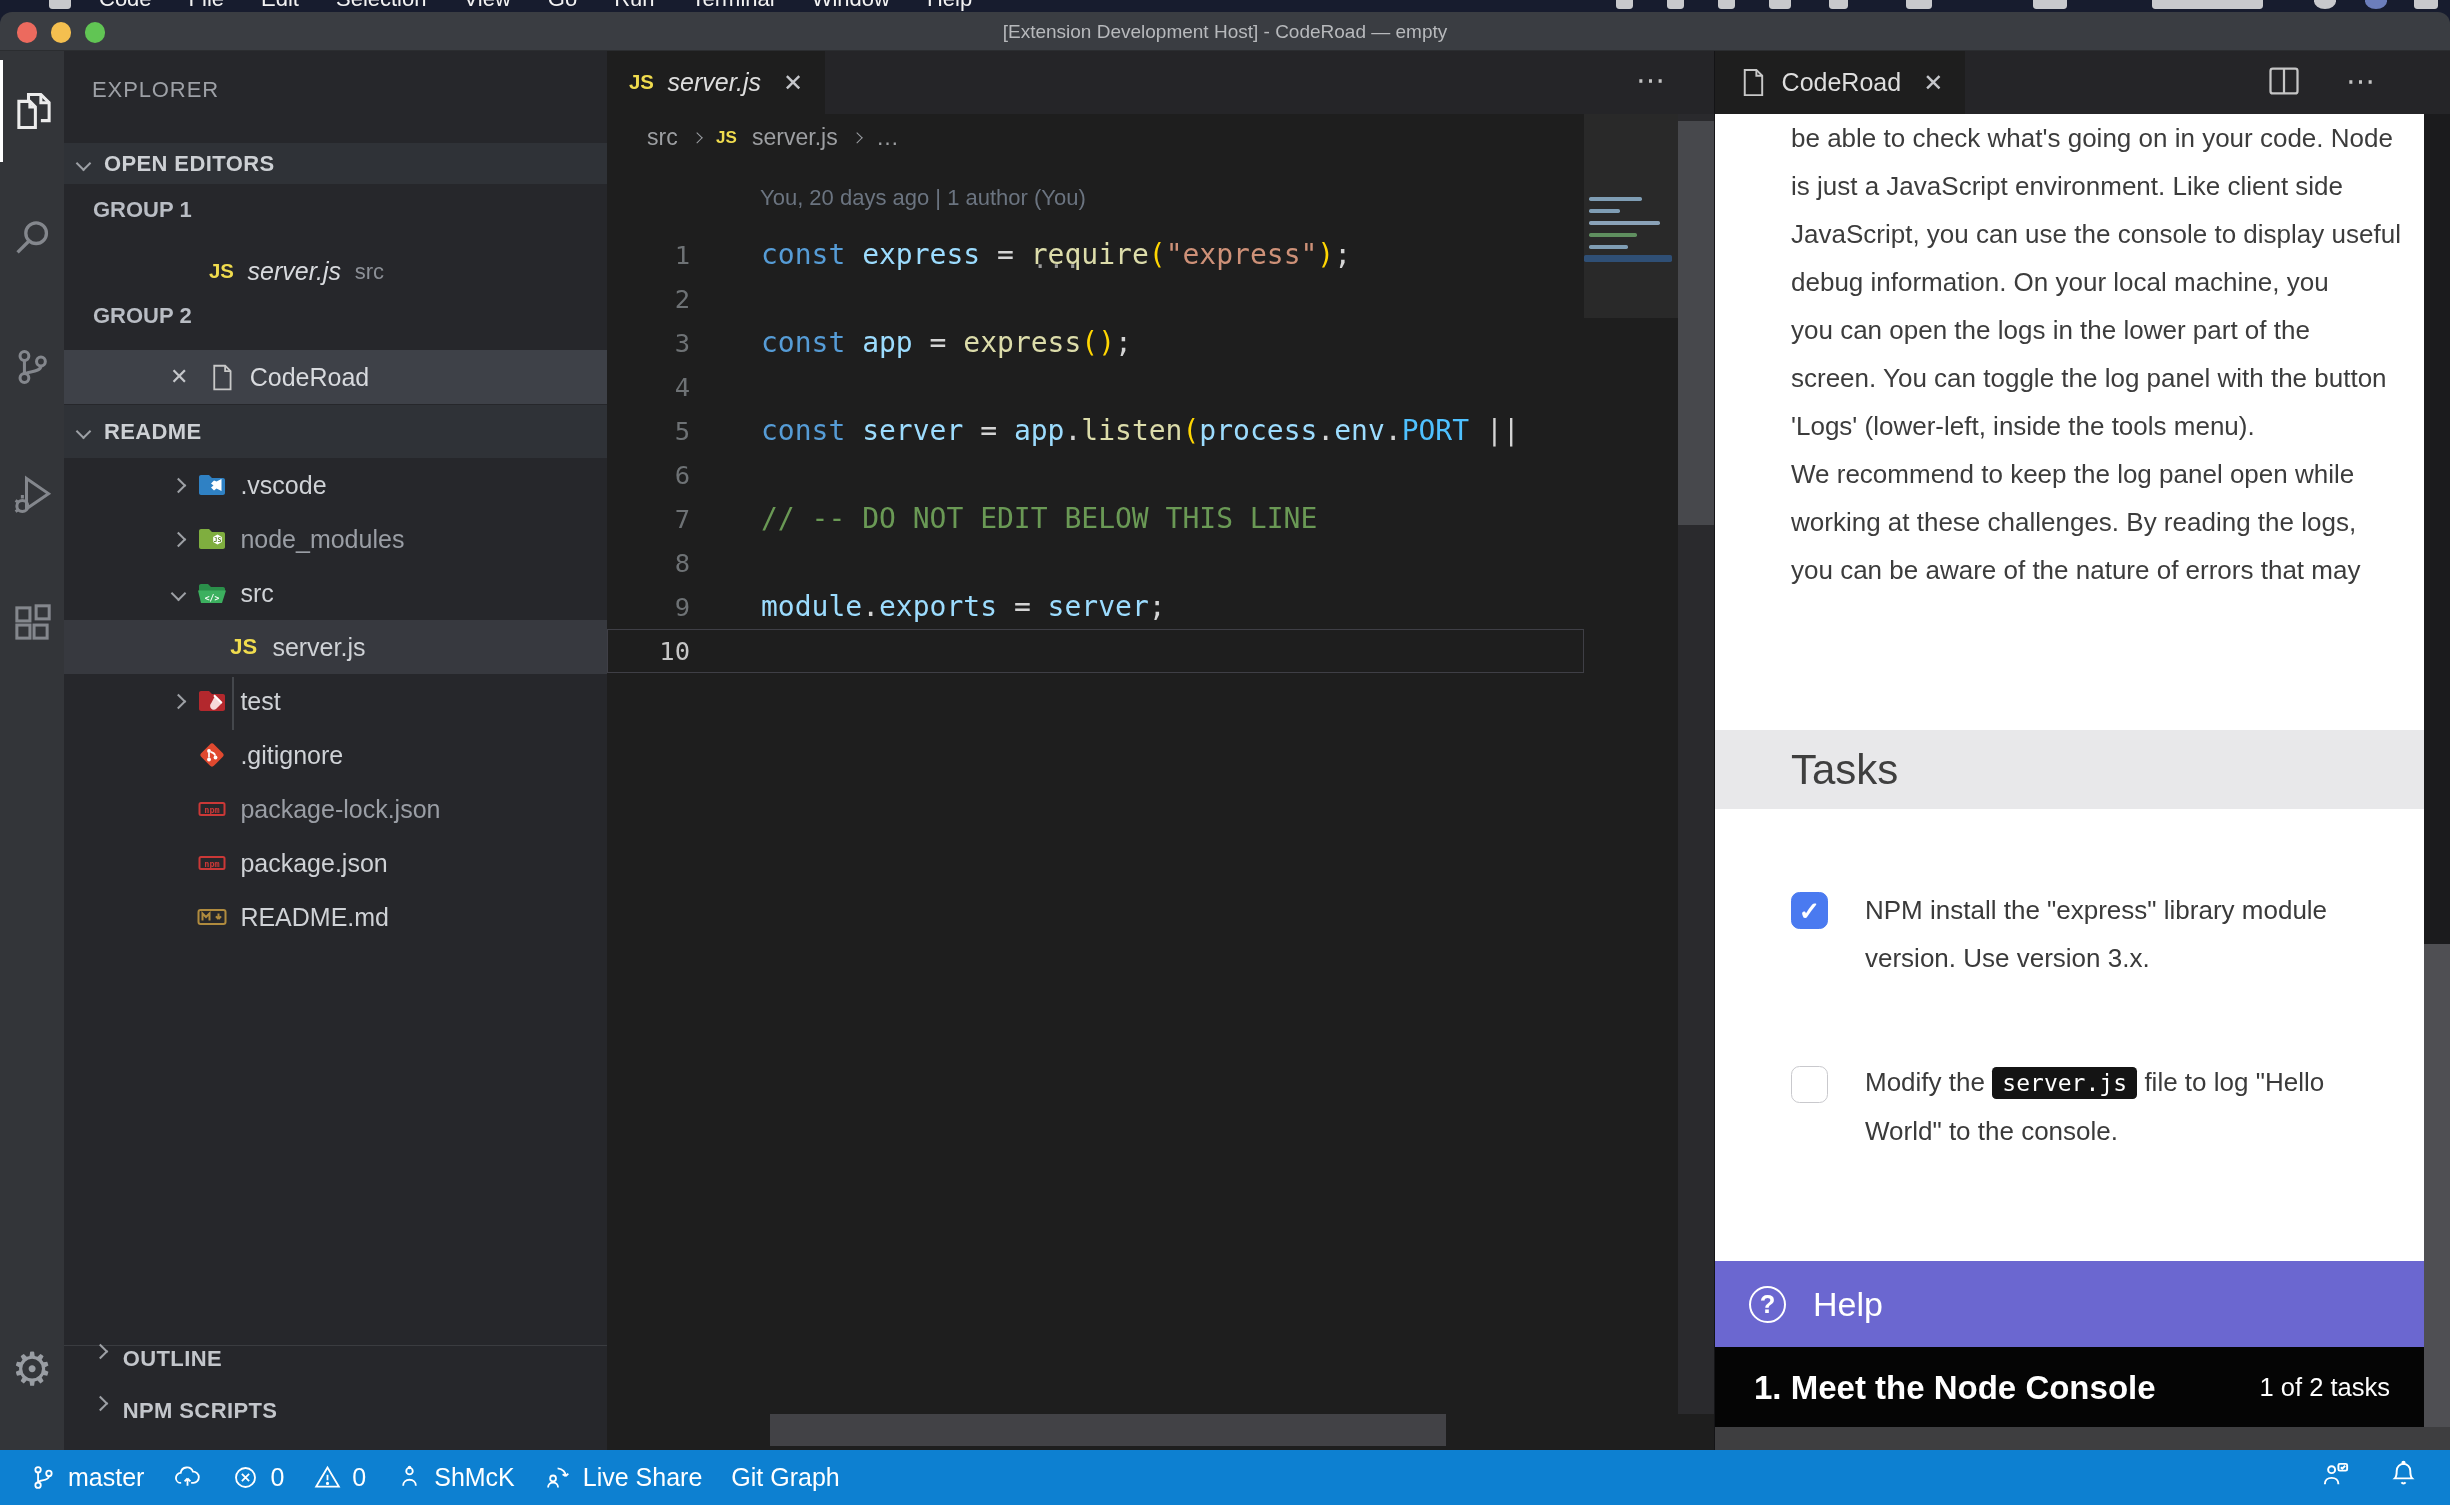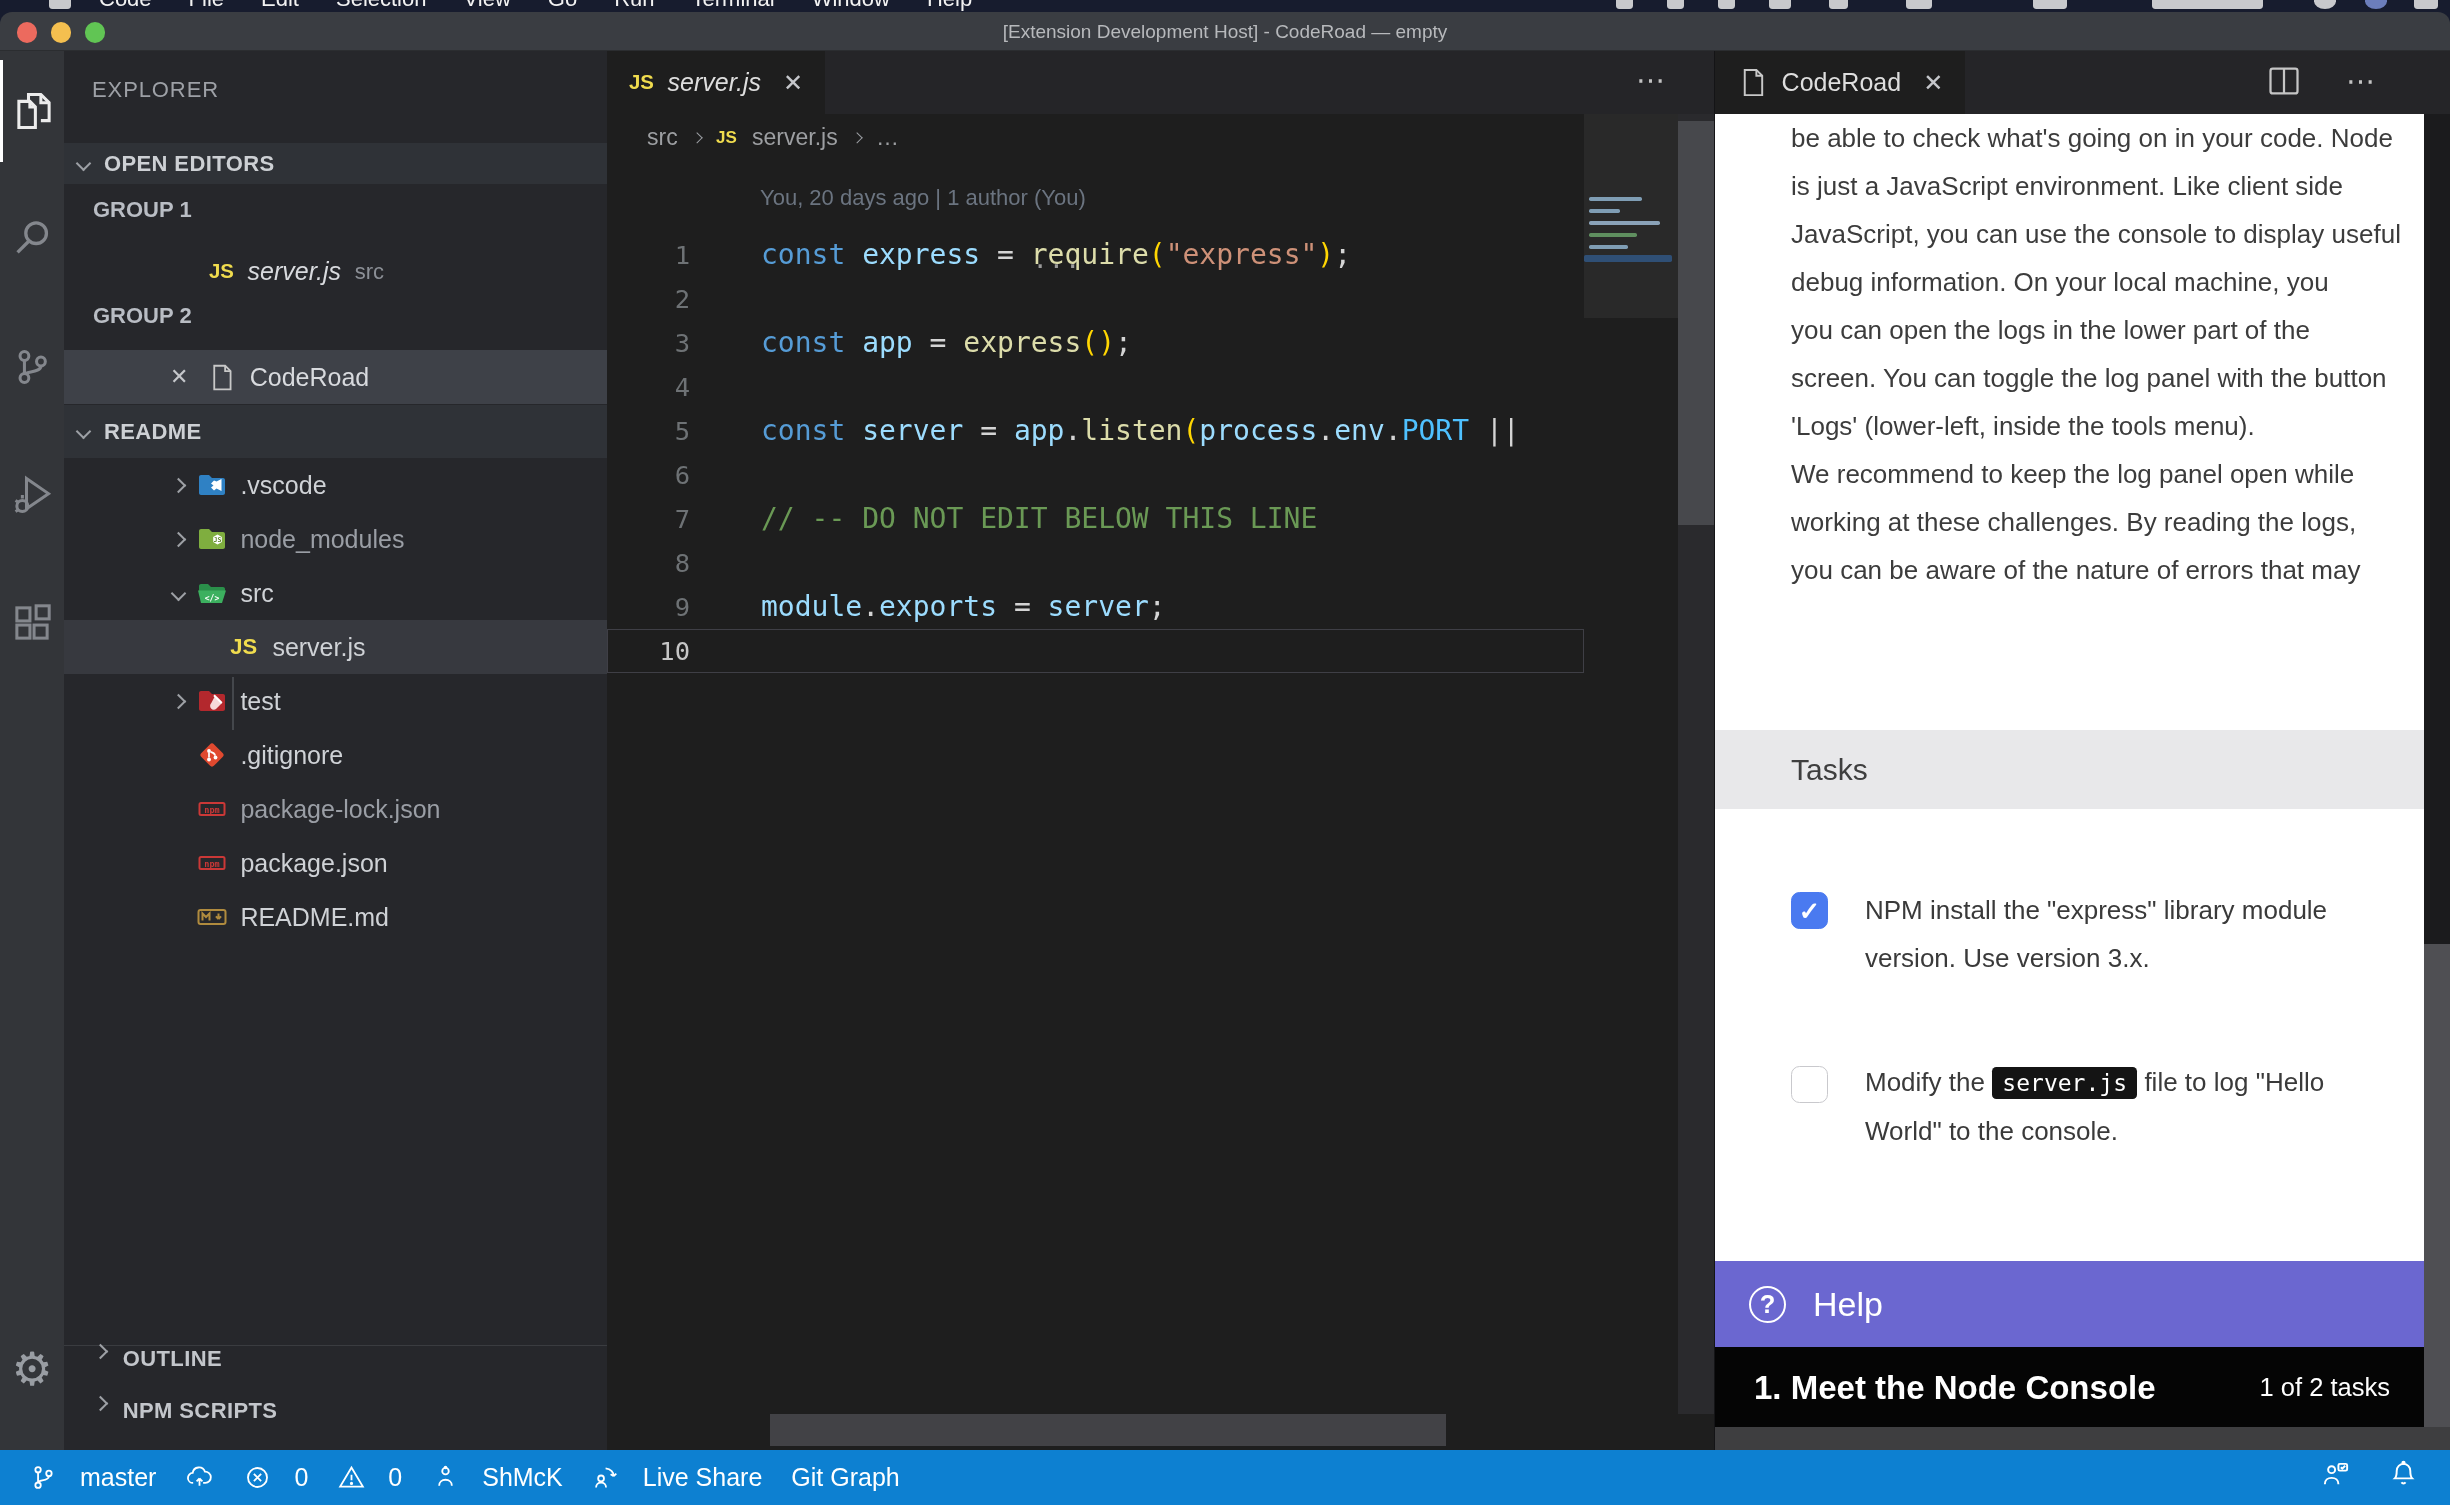--- a/index.html
+++ b/index.html
@@ -88,21 +88,21 @@
   .vscroll-thumb{position:absolute;left:0;top:6.8px;width:36px;height:404px;background:#47484c;}
   .hscroll{position:absolute;left:163px;top:1363px;width:676px;height:32px;background:#424246;cursor:pointer;}
   .sash{position:absolute;left:1107px;top:0;width:1.7px;height:1399px;background:#141416;}
   
   .group2{position:absolute;left:1715px;top:0;width:735px;height:1399px;background:#252528;overflow:hidden;}
   .g2-icons{position:absolute;top:12px;display:flex;gap:44px;align-items:center;color:#c5c5c5;}
   .g2-icons svg{width:36px;height:36px;}
   .webview{position:absolute;left:0;top:63px;width:709px;height:1147px;background:#ffffff;overflow:hidden;}
   .para{position:absolute;left:76px;top:0;width:633px;font-size:26px;line-height:48px;color:#3c3c3c;}
   .tasks-band{position:absolute;left:0;top:616px;width:709px;height:79px;background:#e8e8ea;display:flex;align-items:center;}
-  .tasks-band .hdr{margin-left:76px;font-size:30px;color:#3f3f3f;}
+  .tasks-band .hdr{margin-left:76px;font-size:42px;color:#3f3f3f;}
   .task{position:absolute;left:76px;width:633px;}
   .task-1{top:772px;} .task-2{top:944px;}
   .checkbox{position:absolute;left:0;width:37px;height:37px;border-radius:8.5px;background:#fff;border:1.7px solid #c9c9cd;
     display:flex;align-items:center;justify-content:center;cursor:pointer;}
   .task-1 .checkbox{top:6px;} .task-2 .checkbox{top:7.7px;}
   .checkbox.checked{background:var(--checkbox-blue,#4a7af0);border-color:var(--checkbox-blue,#4a7af0);color:#fff;font-size:25.5px;font-weight:bold;}
   .task-text{margin-left:74px;font-size:26px;line-height:48px;color:#3a3a3a;}
   .chip{font-family:"DejaVu Sans Mono",monospace;font-size:23px;background:#141414;color:#fff;
     padding:2.6px 10.2px;border-radius:4.3px;}
   .helpbar{position:absolute;left:0;top:1210px;width:709px;height:86px;background:var(--help-purple,#6b67d0);
@@ -113,21 +113,21 @@
   .lessonbar{position:absolute;left:0;top:1296px;width:709px;height:81px;background:#050505;
     display:flex;align-items:center;color:#fff;}
   .lesson-title{margin-left:39px;font-size:33px;font-weight:600;}
   .lesson-progress{margin-left:auto;margin-right:34px;font-size:25.5px;font-weight:400;}
   .g2-strip{position:absolute;left:0;top:1376px;width:735px;height:23px;background:#3e3e40;}
   .wv-scroll-top{position:absolute;left:709px;top:63px;width:26px;height:830px;background:#1b1b1d;cursor:pointer;}
   .wv-scroll-bottom{position:absolute;left:709px;top:893px;width:26px;height:483px;background:#4f4f53;cursor:pointer;}
   
   .statusbar{position:absolute;left:0;top:1450px;width:2450px;height:55px;background:var(--status-blue,#0d80d1);
     display:flex;align-items:center;color:#fff;font-size:25px;}
-  .sb-item{display:flex;align-items:center;gap:22px;margin-left:29px;cursor:pointer;white-space:nowrap;}
+  .sb-item{display:flex;align-items:center;gap:10px;margin-left:29px;cursor:pointer;white-space:nowrap;}
   .sb-item svg{width:29px;height:29px;}
   .sb-right{margin-left:auto;display:flex;align-items:center;gap:37px;margin-right:31px;}
   .sb-right svg{width:31px;height:31px;cursor:pointer;}
 </style>
 </head>
 <body>
 
 <div class="screen">
 
   <div class="menustrip">

